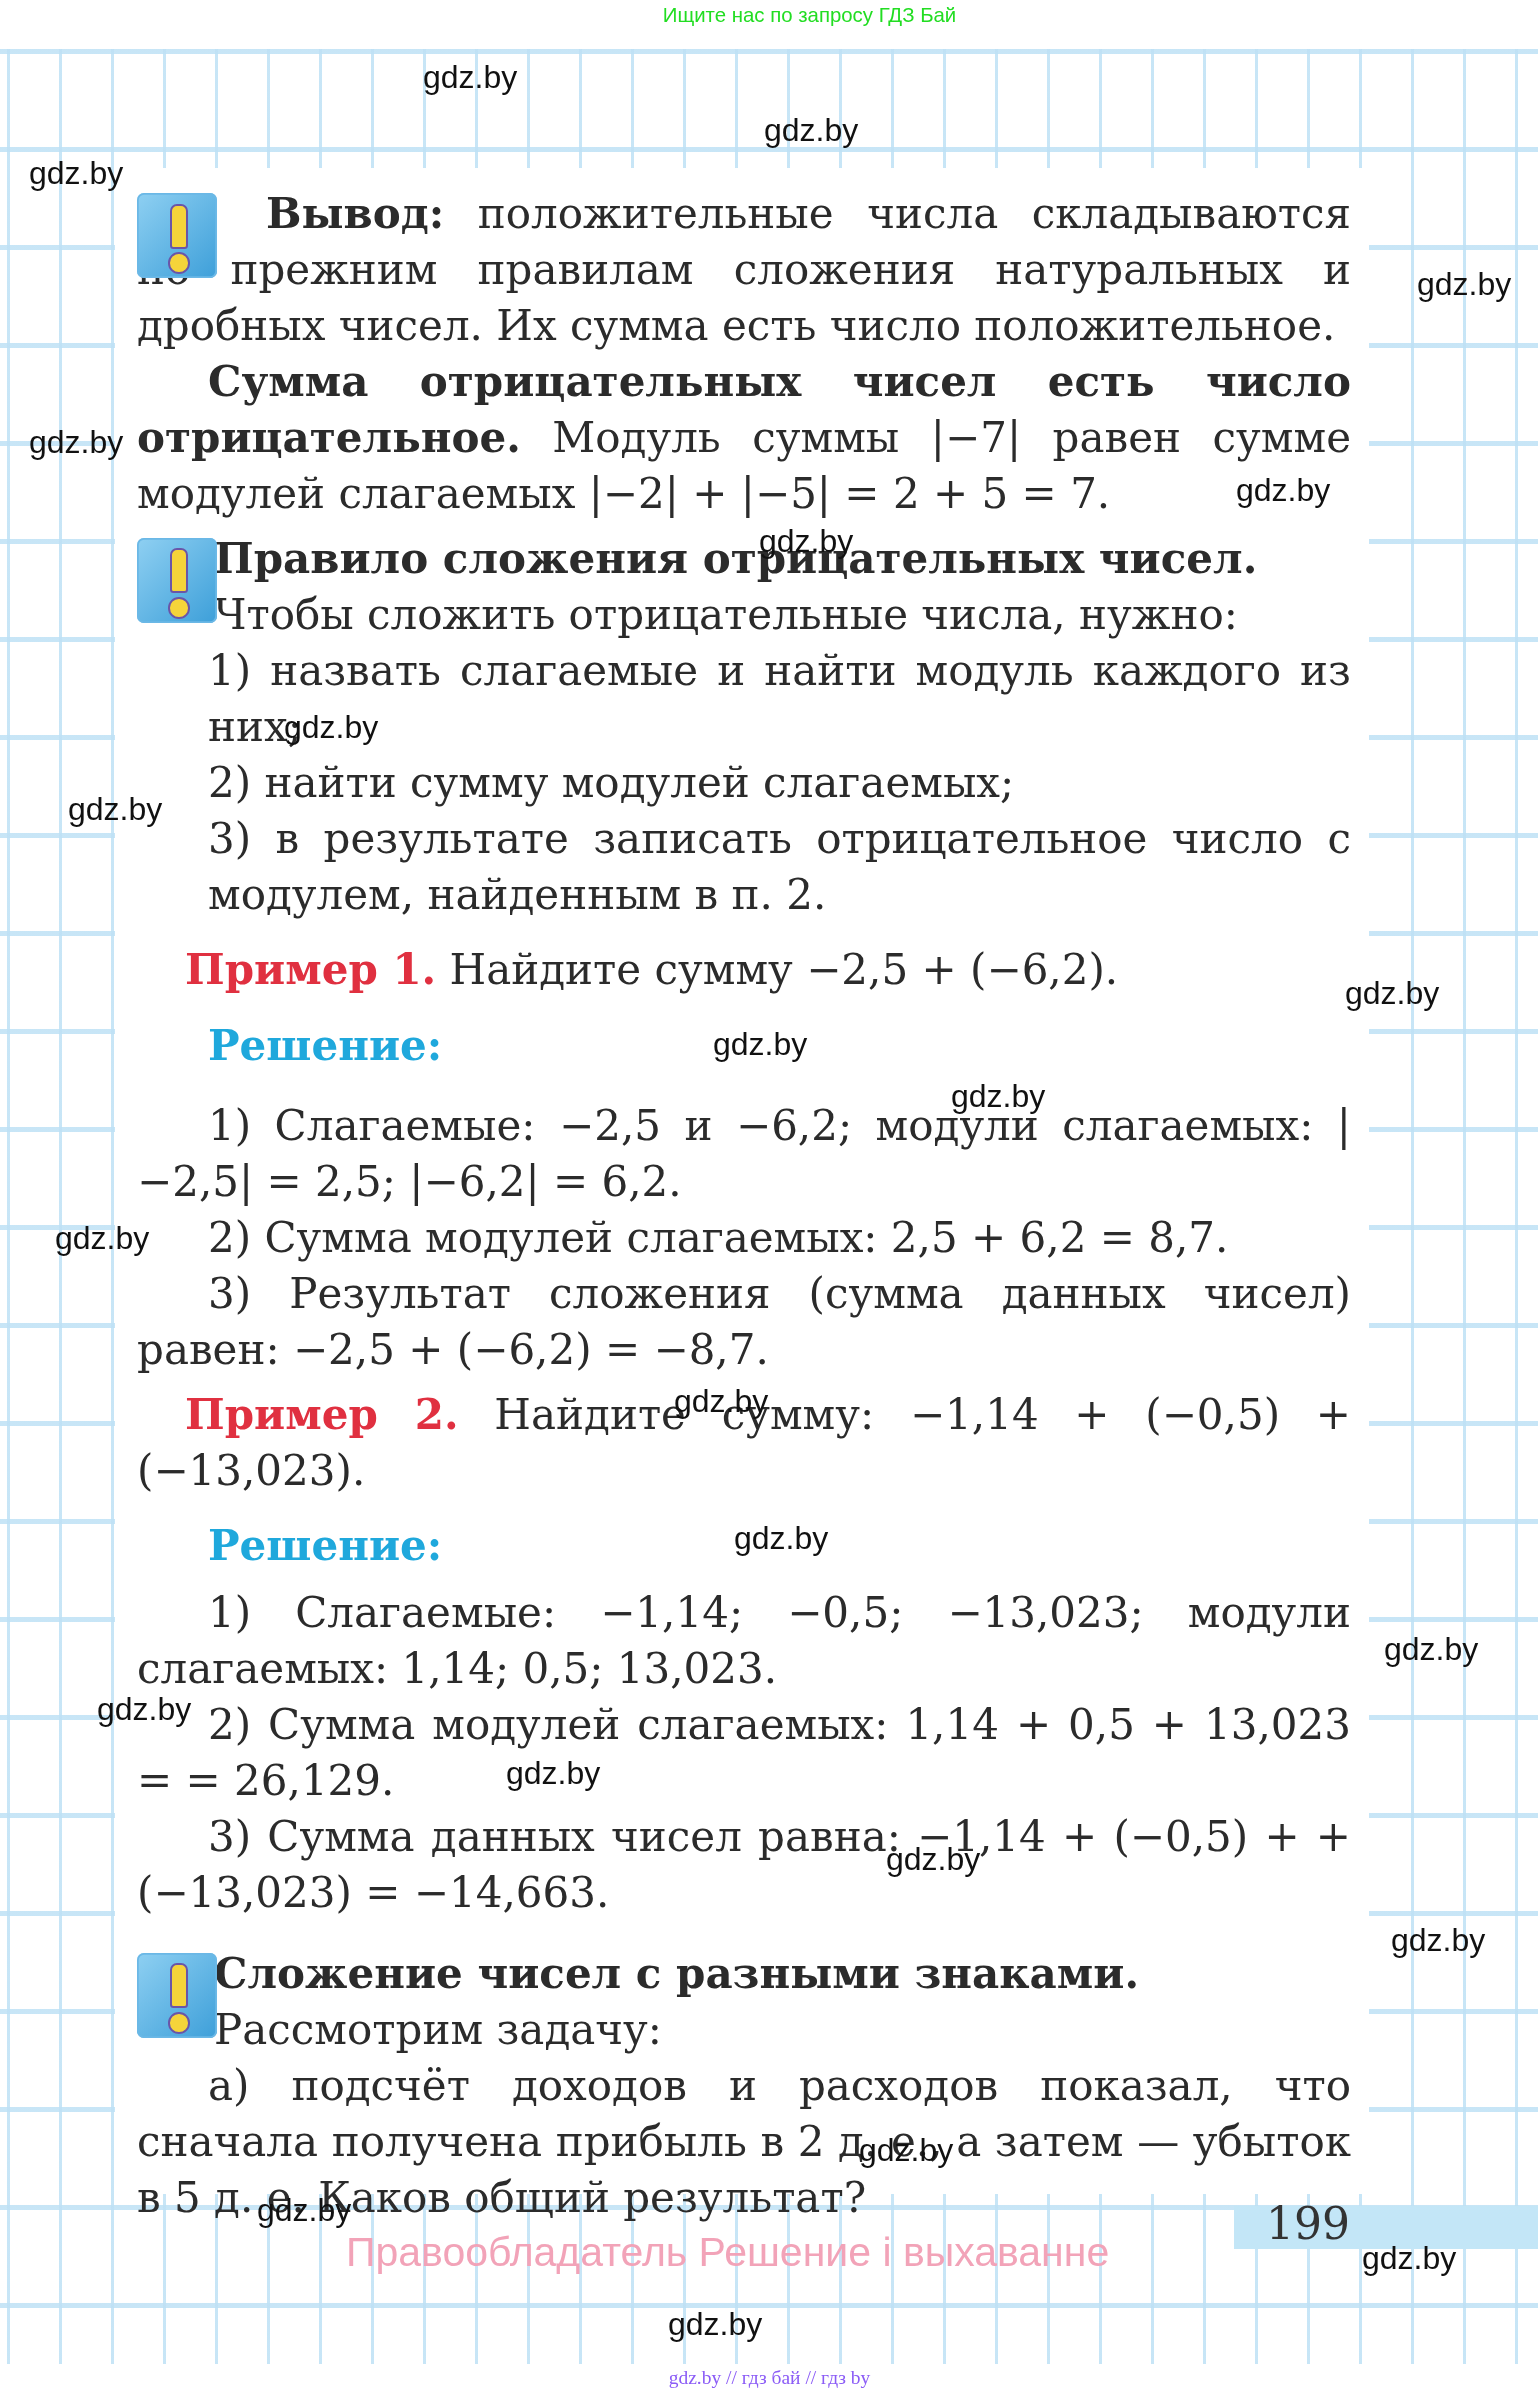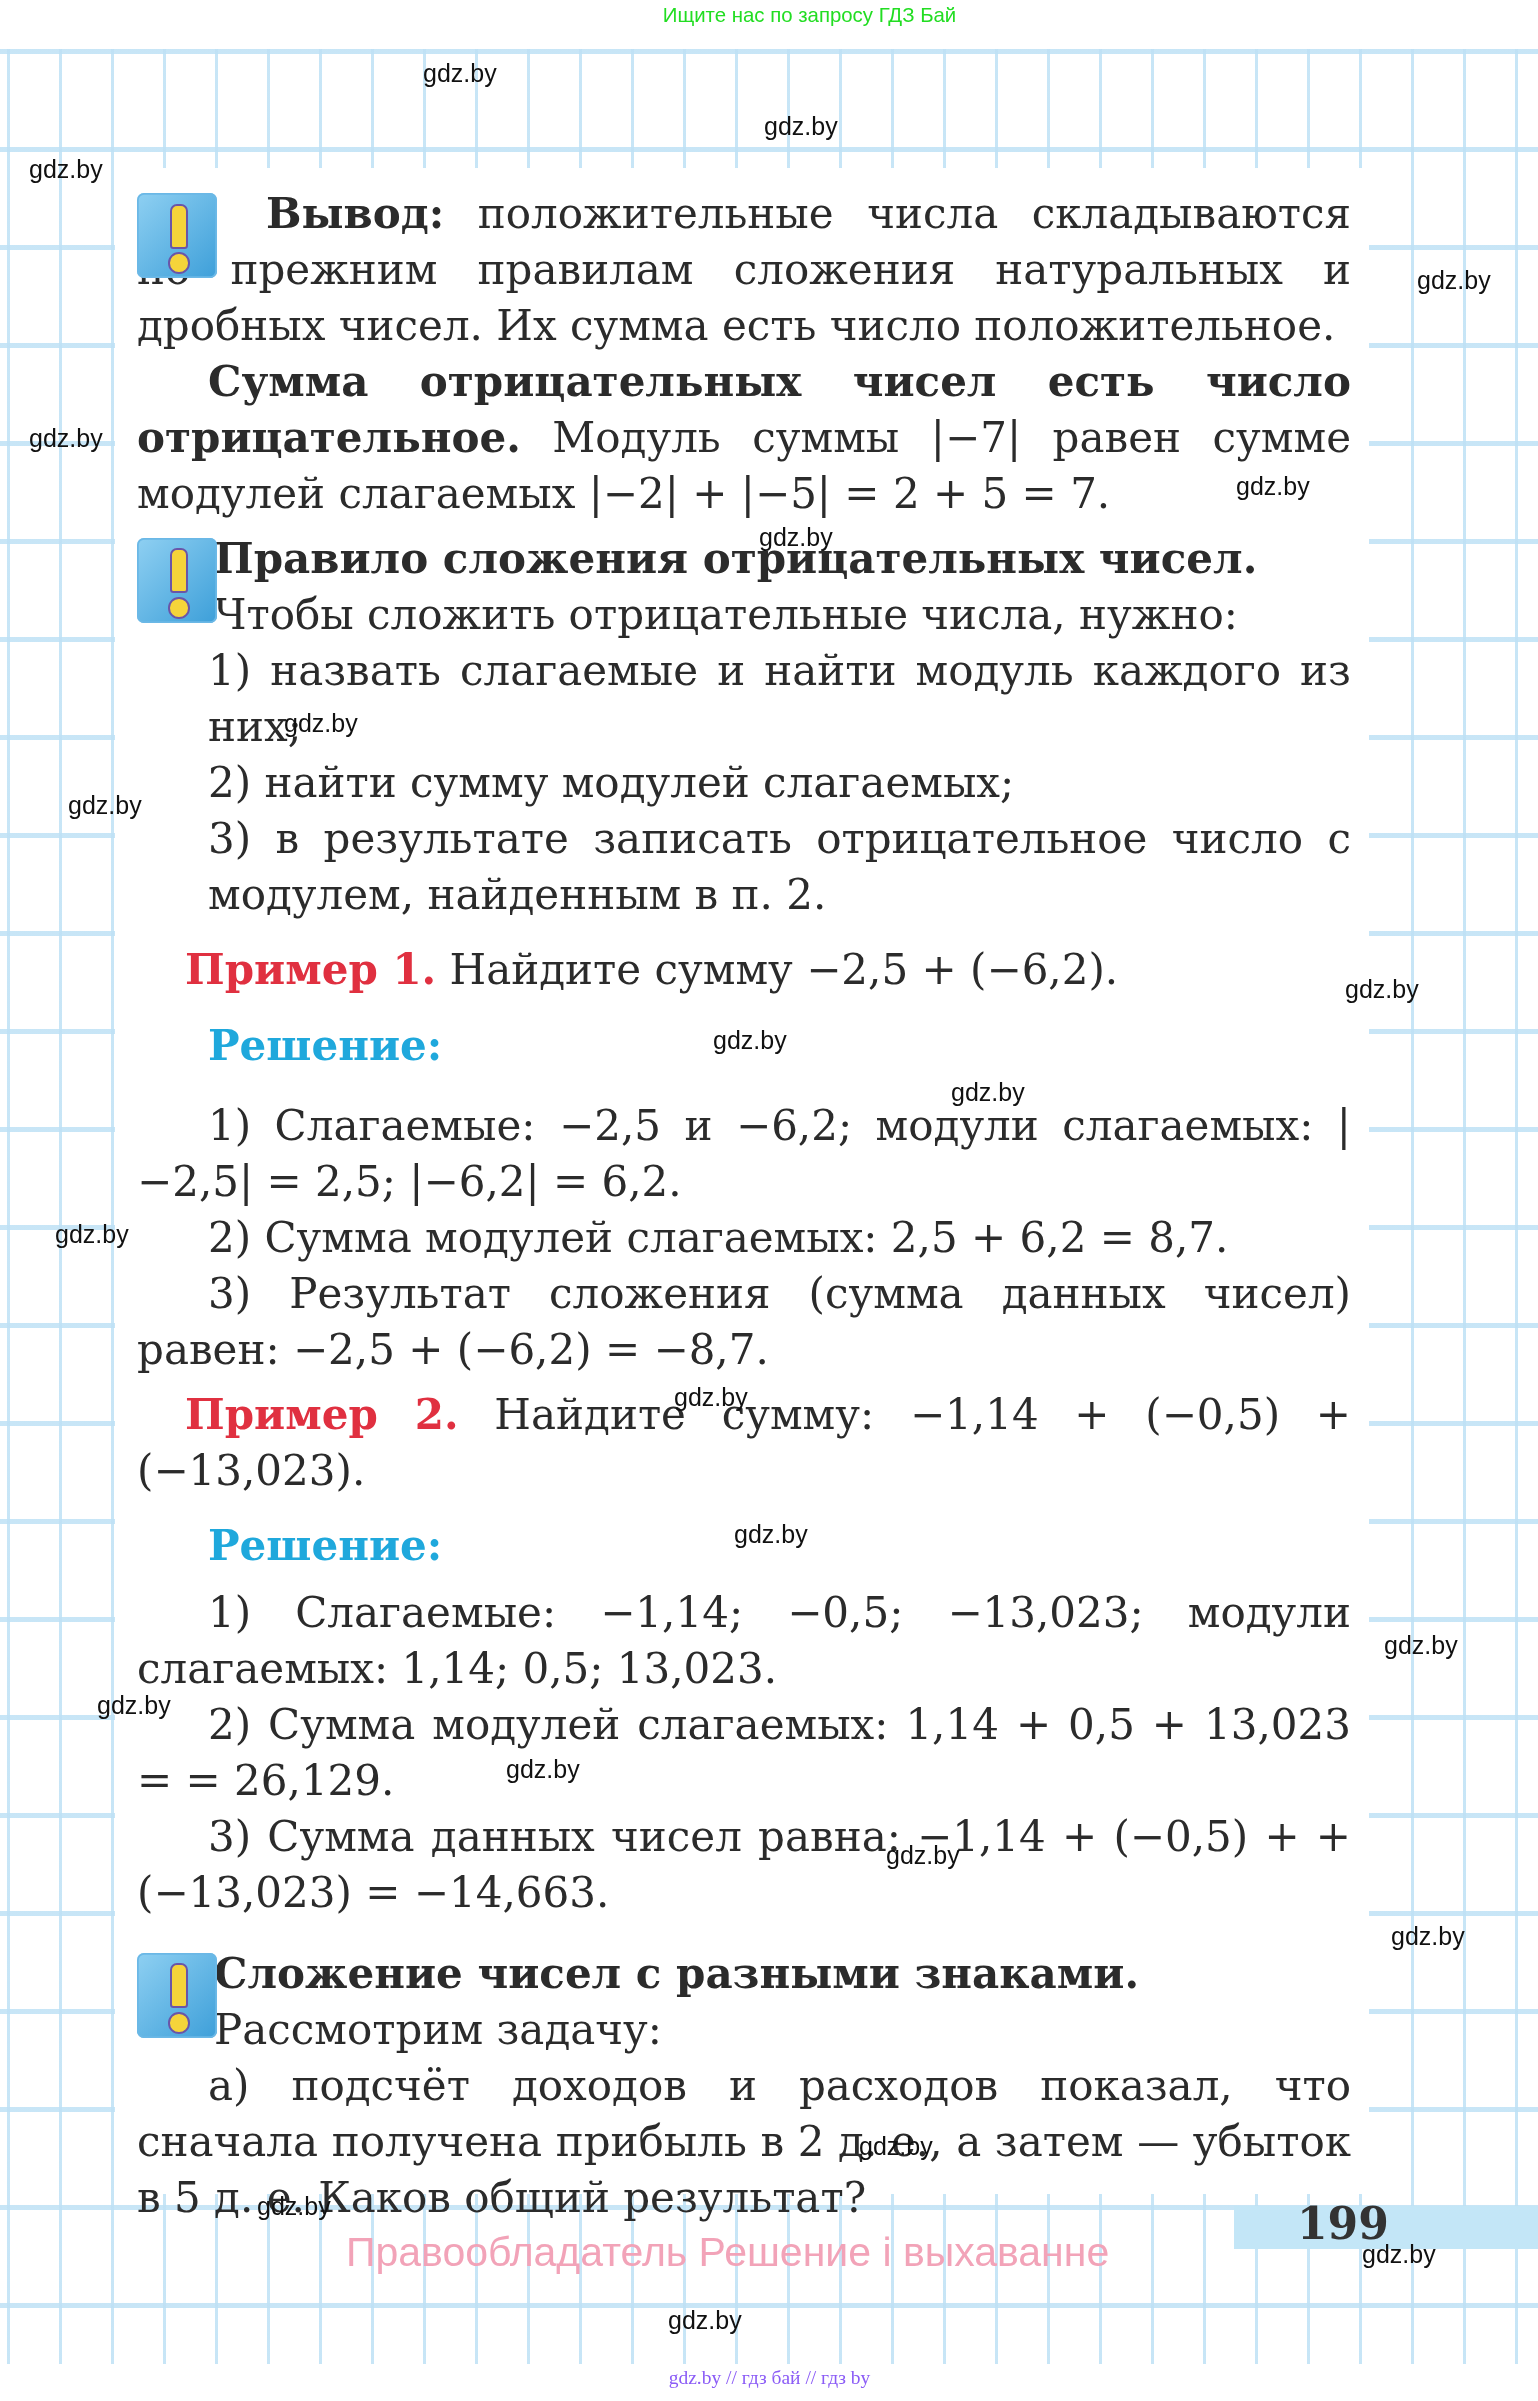--- a/index.html
+++ b/index.html
@@ -23,23 +23,23 @@
   .blue{color:#1fa8dc;font-weight:bold;}
   .notice{position:relative;}
   .ex-icon{position:absolute;left:0;top:7px;width:80px;height:85px;border-radius:7px;
        background:linear-gradient(135deg,#8fd0f2,#3d9fd9);box-shadow:inset 0 0 0 1.8px #6bb8e6;}
   .ex-icon .bar{position:absolute;left:33px;top:10.6px;width:14px;height:41px;background:#f5d43a;
        border:2.7px solid #6a55a8;border-radius:7px 7px 3.5px 3.5px;}
   .ex-icon .dot{position:absolute;left:31px;top:59px;width:17.7px;height:17.7px;background:#f5d43a;
        border:2.7px solid #6a55a8;border-radius:50%;}
   .hang{padding-left:77px;}
   .list-item{padding-left:71px;}
-  .wm{position:absolute;font-family:"Liberation Sans",sans-serif;font-size:25px;color:#111;}
+  .wm{position:absolute;font-family:"Liberation Sans",sans-serif;font-size:32px;color:#111;}
   .page-band{position:absolute;left:1234px;top:2206px;width:305px;height:43px;background:#c3e6f7;}
-  .page-num{position:absolute;left:1297px;top:2198px;font-size:44px;color:#333;font-weight:bold;}
+  .page-num{position:absolute;left:1266px;top:2198px;font-size:44px;color:#333;}
   .copyright{position:absolute;left:346px;top:2229px;font-family:"Liberation Sans",sans-serif;
        font-size:41px;color:#f2a3b8;}
   .footer{position:absolute;top:2367px;left:0;width:100%;text-align:center;
        font-family:Liberation Serif, serif;font-size:19.5px;color:#8b5cf6;}
 </style>
 </head>
 <body>
 
 <div class="top-banner">Ищите нас по запросу ГДЗ Бай</div>
 <div class="grid"></div>

